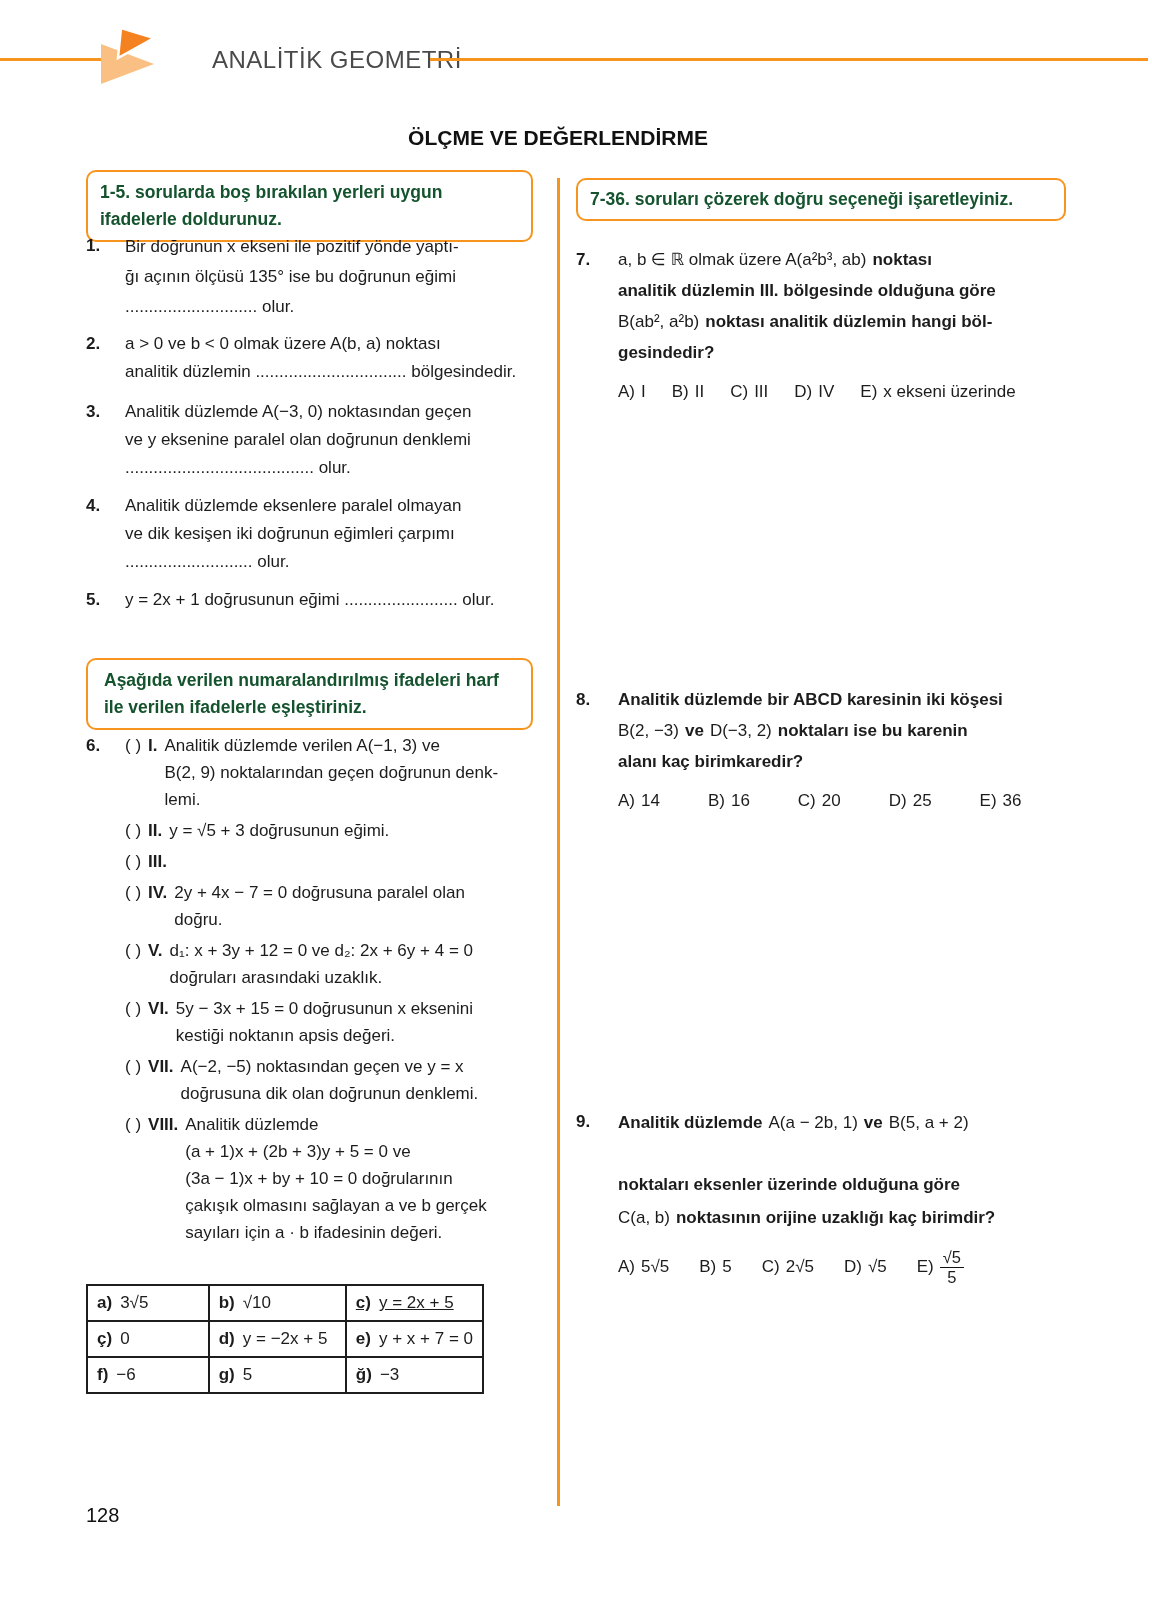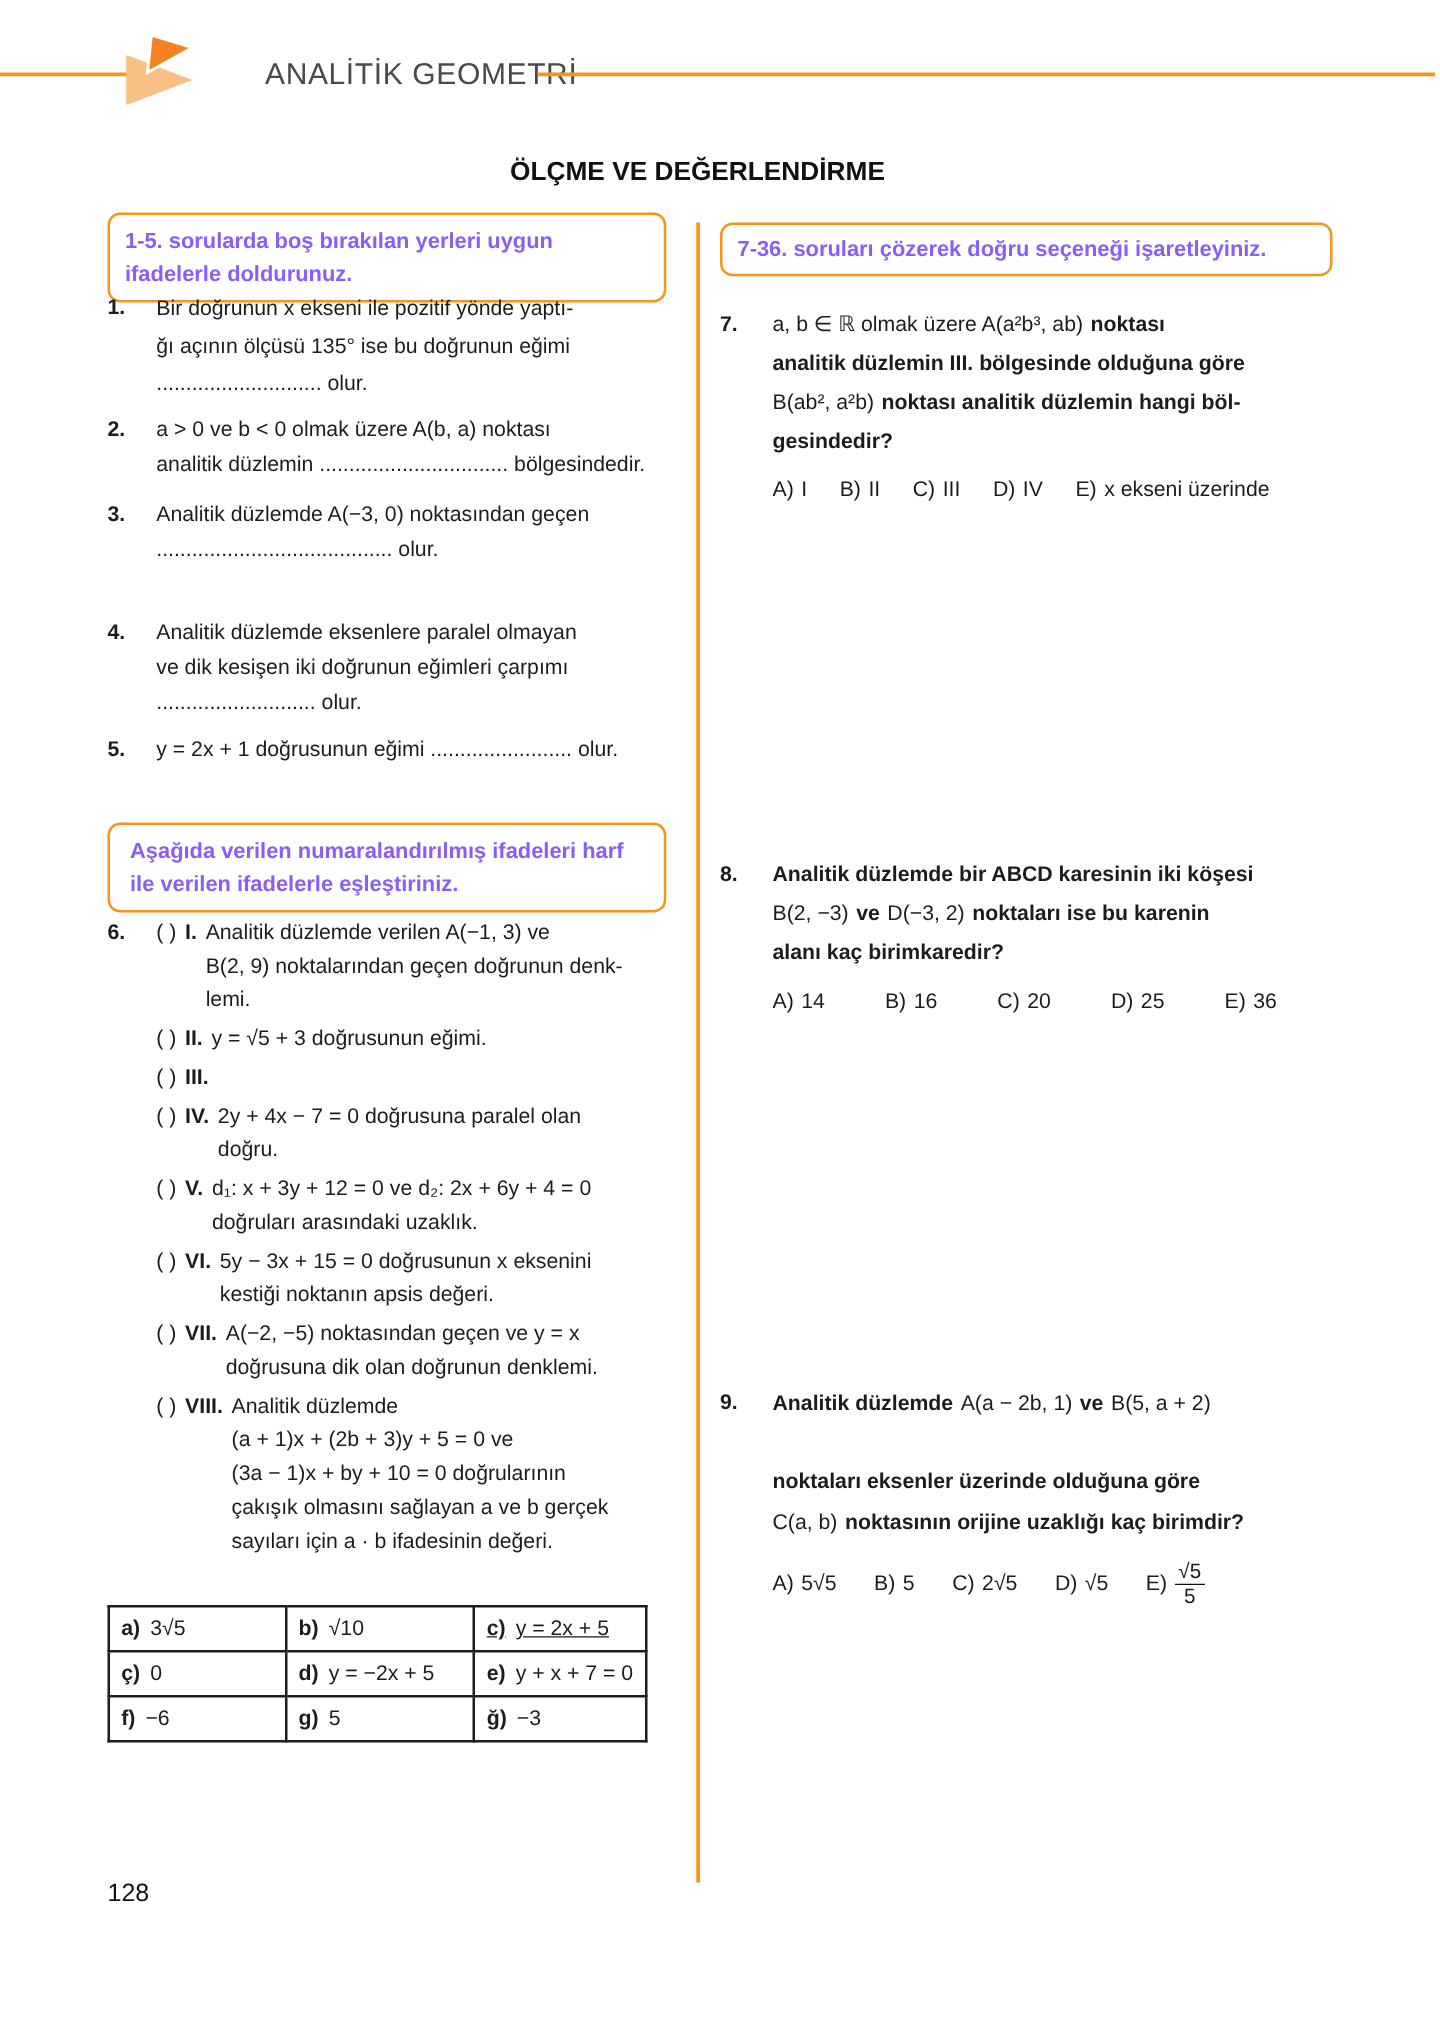--- a/index.html
+++ b/index.html
@@ -13,41 +13,41 @@
   .logo{position:absolute;left:99px;top:25px;}
   .brand{position:absolute;left:212px;top:46px;font-size:24px;font-weight:400;letter-spacing:.5px;color:#4a4a4a;white-space:nowrap;}
   .title{position:absolute;left:0;top:126px;width:1116px;text-align:center;font-size:21px;font-weight:700;color:#111;}
 
   .vdivider{position:absolute;left:557px;top:178px;width:3px;height:1328px;background:#F7941E;}
 
   .col{position:absolute;}
   .col-left{left:86px;top:170px;width:447px;}
   .col-right{left:576px;top:178px;width:492px;}
 
-  .ibox{border:2.5px solid #F7941E;border-radius:10px;padding:7px 12px;font-weight:700;font-size:17.5px;line-height:27px;color:#8b5cf6;background:#fff;}
+  .ibox{border:2.5px solid #F7941E;border-radius:10px;padding:7px 12px;font-weight:700;font-size:17.5px;line-height:27px;color:#14532d;background:#fff;}
 
   .q{position:absolute;display:flex;width:100%;}
   .qno{flex:none;width:39px;font-weight:700;font-size:17px;line-height:28px;}
   .qbody{flex:1;font-size:17px;}
   .ln{line-height:28px;white-space:nowrap;}
   .col-right .ln{line-height:31px;}
   .col-right .qno{line-height:31px;width:42px;}
   .b{font-weight:700;}
   .m{font-weight:400;}
   .mr{margin-right:6px;}
 
   
   .mi{display:flex;margin-top:4px;}
   .paren{flex:none;margin-right:7px;line-height:27px;}
   .mnum{flex:none;margin-right:7px;font-weight:700;line-height:27px;}
   .mtext{flex:1;}
   .mtext .ln{line-height:27px;}
 
   
-  .opt-table{position:absolute;top:1114px;left:0;width:432px;border-collapse:collapse;font-size:17px;}
+  .opt-table{position:absolute;top:1114px;left:0;width:398px;border-collapse:collapse;font-size:17px;}
   .opt-table td{border:2.5px solid #1d1d1d;padding:4px 9px;height:26px;white-space:nowrap;}
   .tk{font-weight:700;margin-right:8px;}
 
   
   .opts{display:flex;margin-top:14px;align-items:center;font-size:17px;}
   .opts .opt{display:inline-flex;align-items:center;gap:6px;white-space:nowrap;}
   .opts.g26 .opt{margin-right:26px;}
   .opts.g48 .opt{margin-right:48px;}
   .opts.g30 .opt{margin-right:30px;}
   .frac{display:inline-flex;flex-direction:column;align-items:center;line-height:1.15;font-size:16.5px;vertical-align:middle;}
@@ -90,20 +90,21 @@
       <div class="qbody">
         <div class="ln">a &gt; 0 ve b &lt; 0 olmak üzere A(b, a) noktası</div>
         <div class="ln">analitik düzlemin ................................ bölgesindedir.</div>
       </div>
     </div>
 
     <div class="q" style="top:228px;">
       <span class="qno">3.</span>
       <div class="qbody">
         <div class="ln">Analitik düzlemde A(−3, 0) noktasından geçen</div>
+        <div class="ln">ve y eksenine paralel olan doğrunun denklemi</div>
         <div class="ln">........................................ olur.</div>
       </div>
     </div>
 
     <div class="q" style="top:322px;">
       <span class="qno">4.</span>
       <div class="qbody">
         <div class="ln">Analitik düzlemde eksenlere paralel olmayan</div>
         <div class="ln">ve dik kesişen iki doğrunun eğimleri çarpımı</div>
         <div class="ln">........................... olur.</div>

